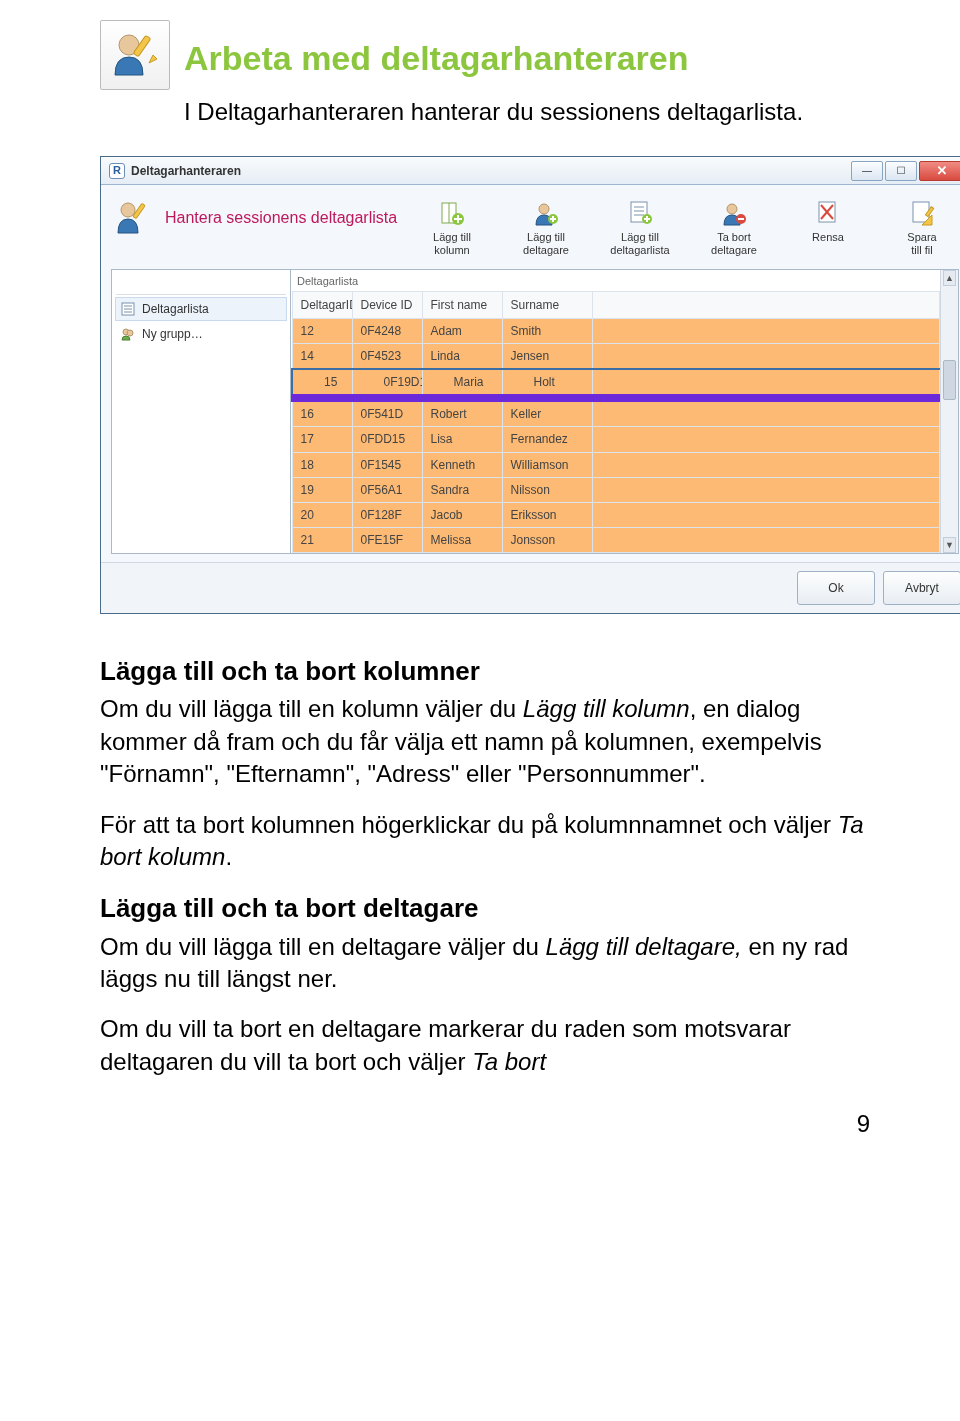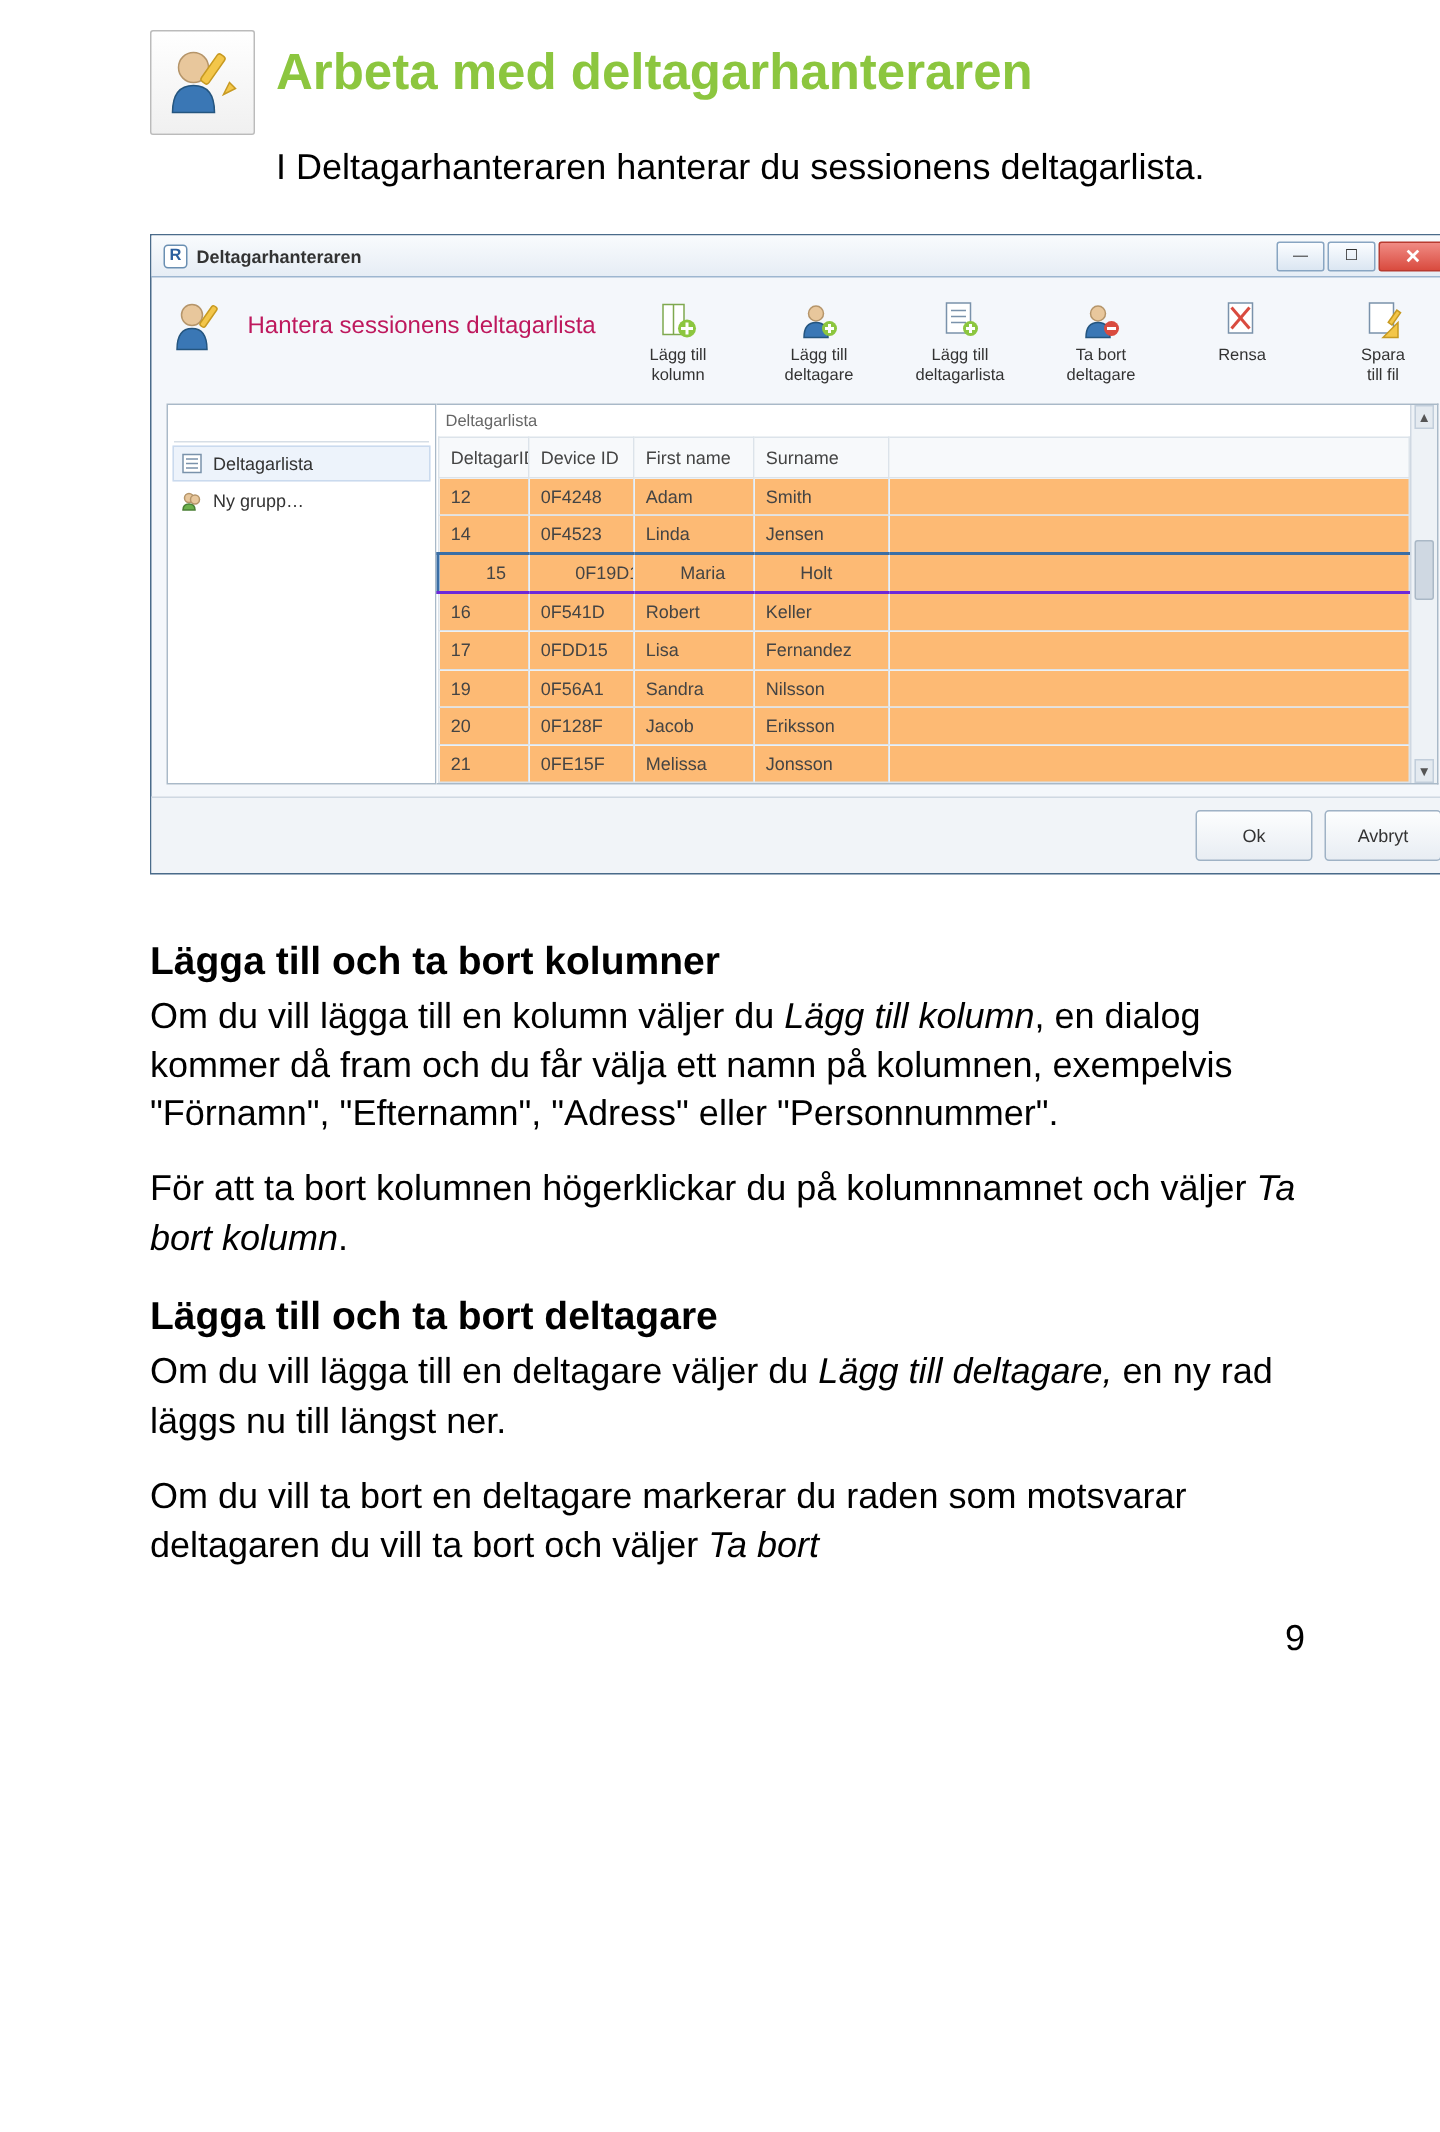--- a/index.html
+++ b/index.html
@@ -19,21 +19,21 @@
     background: linear-gradient(#fff,#f0f0f0);
     display: flex; align-items: center; justify-content: center;
     border-radius: 2px;
     position: relative;
   }
   .header-icon svg { display:block; }
   h1.section-title {
     color: #8CC63F;
     font-weight: bold;
     font-size: 34px;
-    margin-top: 6px;
+    margin-top: 16px;
   }
   .intro-block { margin-left: 84px; margin-bottom: 28px; }
   .intro-block p { margin-bottom: 4px; }
   .italic { font-style: italic; }
 
   
   .screenshot-wrap {
     margin: 0 0 40px -0px;
     width: 870px;
     border: 1px solid #4a6b8a;
@@ -92,21 +92,21 @@
   .grid-inner { flex:1; }
   .grid-label { font-size:11px; color:#666; padding:4px 6px 2px; }
   table.grid { width:100%; border-collapse:collapse; font-size:12px; table-layout:fixed; }
   table.grid th, table.grid td {
     border:1px solid #dce3ea; padding:4px 8px; text-align:left; background:#fdba74; color:#444;
     white-space:nowrap; overflow:hidden;
   }
   table.grid th { background:#f7f9fb; font-weight:normal; padding:5px 8px; }
   table.grid col.c0{width:60px;} table.grid col.c1{width:70px;}
   table.grid col.c2{width:80px;} table.grid col.c3{width:90px;}
-  tr.sel td { border-top:2px solid #3a6ea5; border-bottom:2px solid #6d28d9;padding-left:31px; }
+  tr.sel td { border-top:2px solid #3a6ea5; border-bottom:8px solid #6d28d9;padding-left:31px; }
   tr.sel td:first-child { border-left:2px solid #3a6ea5; }
   tr.sel td:last-child  {  }
   .vscroll { width:18px; background:#eef2f6; border-left:1px solid #cfd8e2; position:relative; }
   .vscroll .thumb { position:absolute; left:2px; right:2px; top:90px; height:40px; background:#cfd8e2; border:1px solid #aab8c6; border-radius:2px;}
   .vscroll .arrow { position:absolute; left:2px; right:2px; height:16px; background:#e4eaf0; border:1px solid #c2cedb; display:flex; align-items:center; justify-content:center; font-size:9px; color:#555;}
   .vscroll .arrow.up{ top:0;} .vscroll .arrow.dn{ bottom:0;}
 
   .ss-footer { display:flex; justify-content:flex-end; gap:8px; padding:8px; border-top:1px solid #cfd8e2; background:#f1f4f8;}
   .dlg-btn {
     min-width:78px; height:34px; font-size:12px;
@@ -317,20 +317,27 @@
                   <td>&nbsp;</td>
                 </tr>
                 <tr>
                   <td>17</td>
                   <td>0FDD15</td>
                   <td>Lisa</td>
                   <td>Fernandez</td>
                   <td>&nbsp;</td>
                 </tr>
                 <tr>
+                  <td>18</td>
+                  <td>0F1545</td>
+                  <td>Kenneth</td>
+                  <td>Williamson</td>
+                  <td>&nbsp;</td>
+                </tr>
+                <tr>
                   <td>19</td>
                   <td>0F56A1</td>
                   <td>Sandra</td>
                   <td>Nilsson</td>
                   <td>&nbsp;</td>
                 </tr>
                 <tr>
                   <td>20</td>
                   <td>0F128F</td>
                   <td>Jacob</td>

